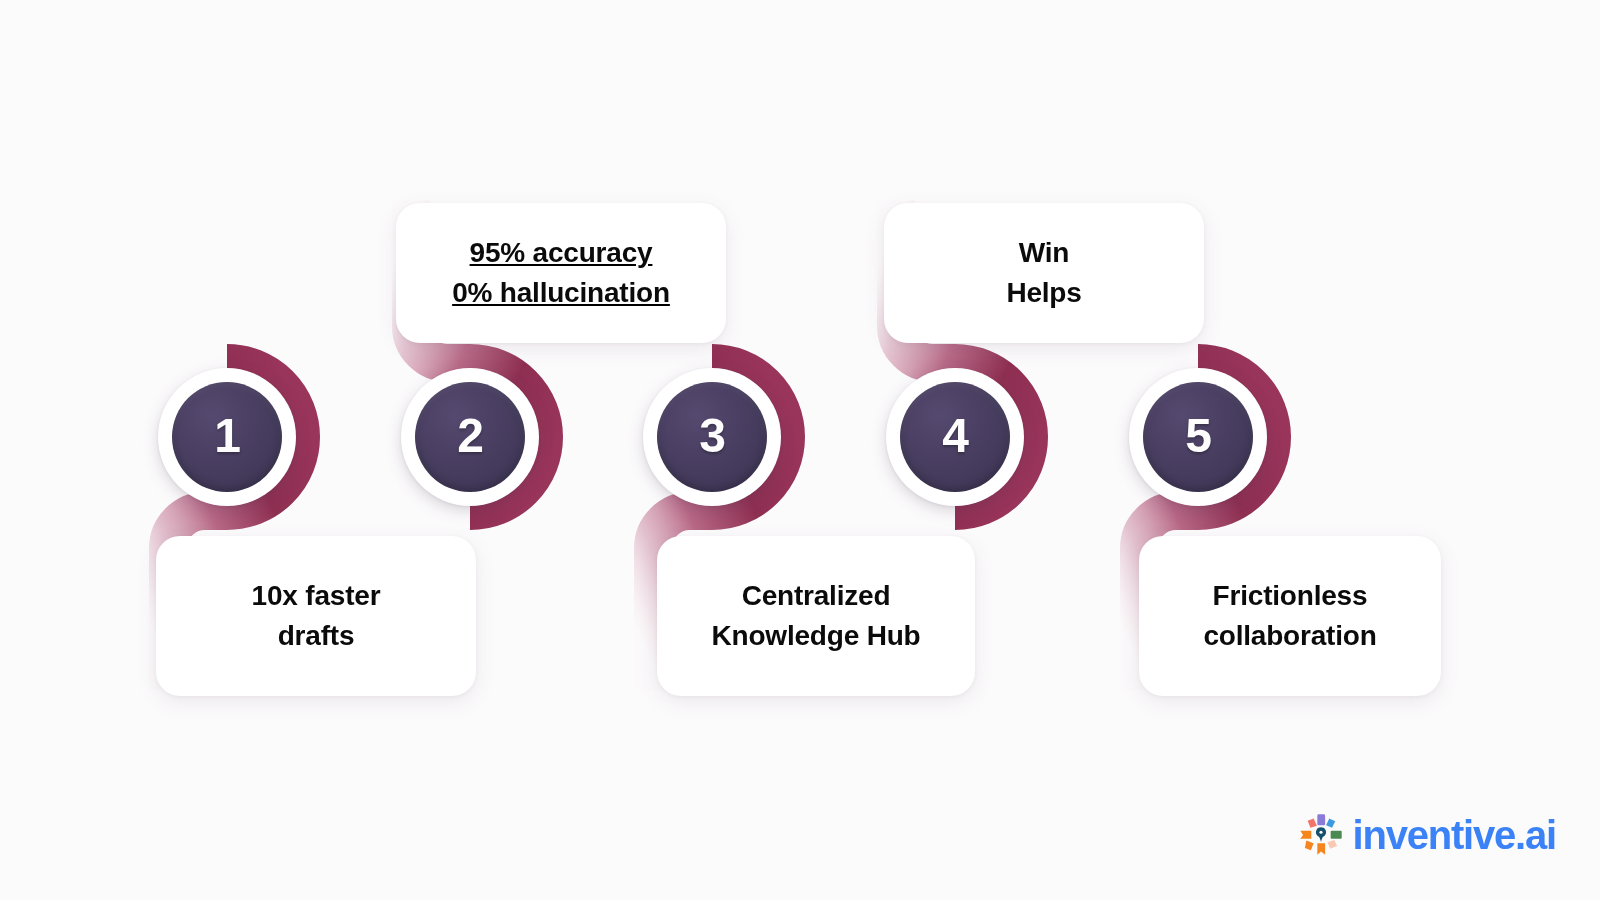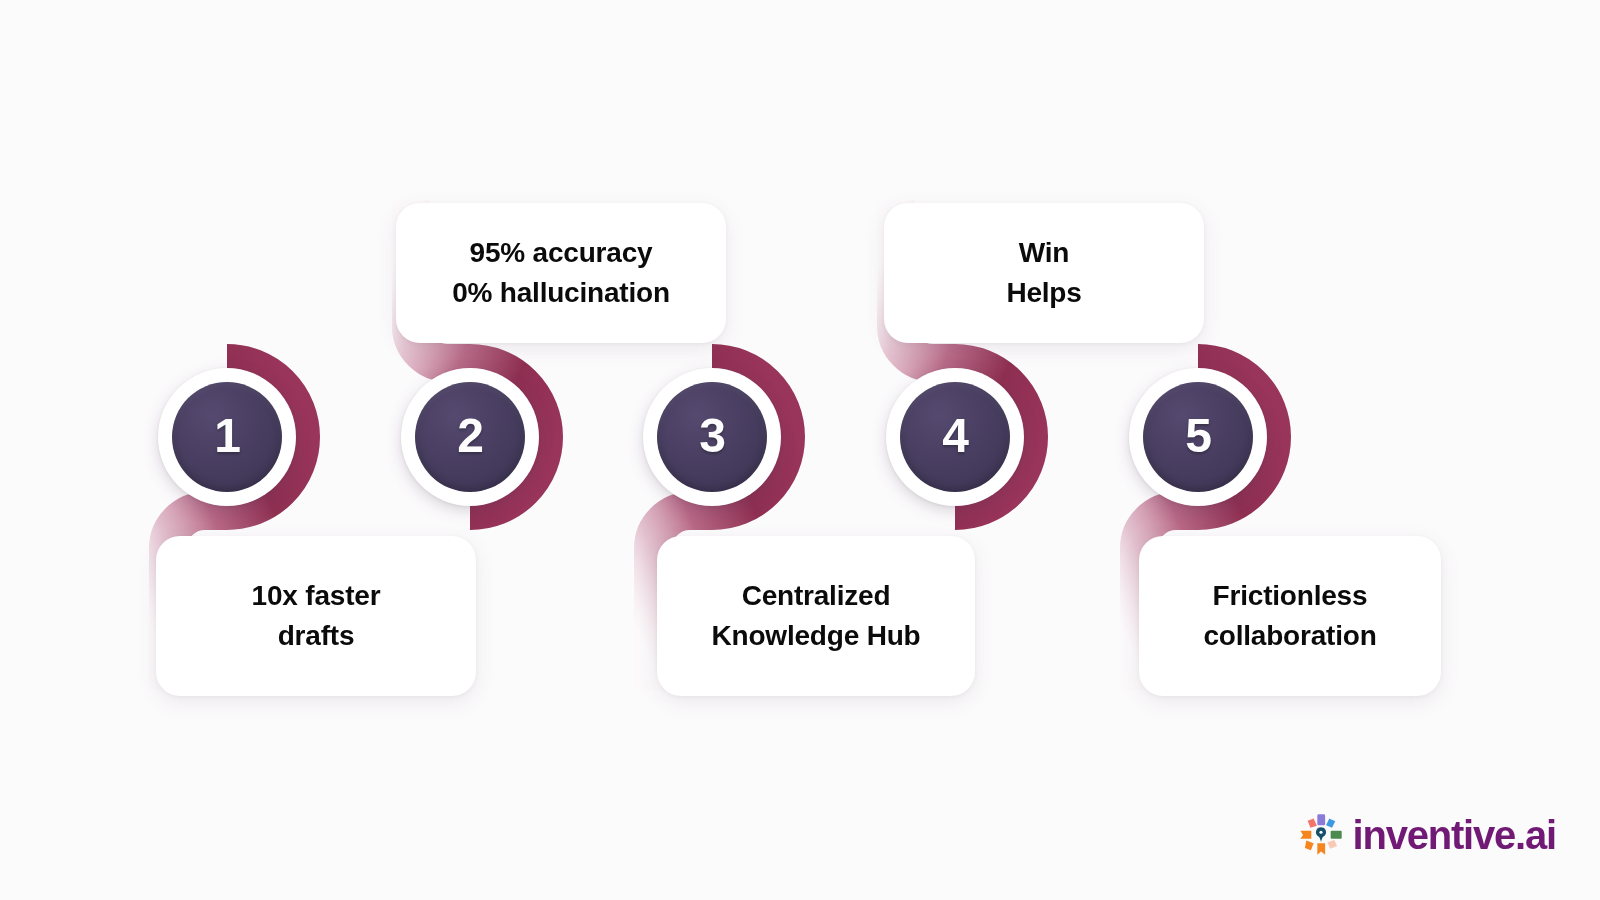--- a/index.html
+++ b/index.html
@@ -129,21 +129,21 @@
     bottom: 42px;
     display: flex;
     align-items: center;
     gap: 9px;
     z-index: 6;
   }
 
   #logo .logo-text {
     font-size: 40px;
     font-weight: 700;
-    color: #701a75;
+    color: #3b82f6;
     letter-spacing: -1.2px;
     line-height: 1;
   }
 
   #logo .logo-mark { width: 46px; height: 46px; display: block; }
 </style>
 </head>
 <body>
 
 <div id="stage">
@@ -236,21 +236,21 @@
                  A 37 37 0 0 0 1139 548
                  L 1139 690" fill="none" stroke="url(#gradDownB)" stroke-width="38" stroke-linecap="butt"></path>
       </g>
     </svg>
 
     <div class="step-card card-bottom" style="left:156px; width:320px;">
       <span class="card-text">10x faster
 drafts</span>
     </div>
 
-    <div class="step-card card-top" style="left:396px; width:330px;">
+    <div class="step-card card-top" style="left:396px; width:330px;text-decoration:underline;">
       <span class="card-text">95% accuracy
 0% hallucination</span>
     </div>
 
     <div class="step-card card-bottom" style="left:657px; width:318px;">
       <span class="card-text">Centralized
 Knowledge Hub</span>
     </div>
 
     <div class="step-card card-top" style="left:884px; width:320px;">

